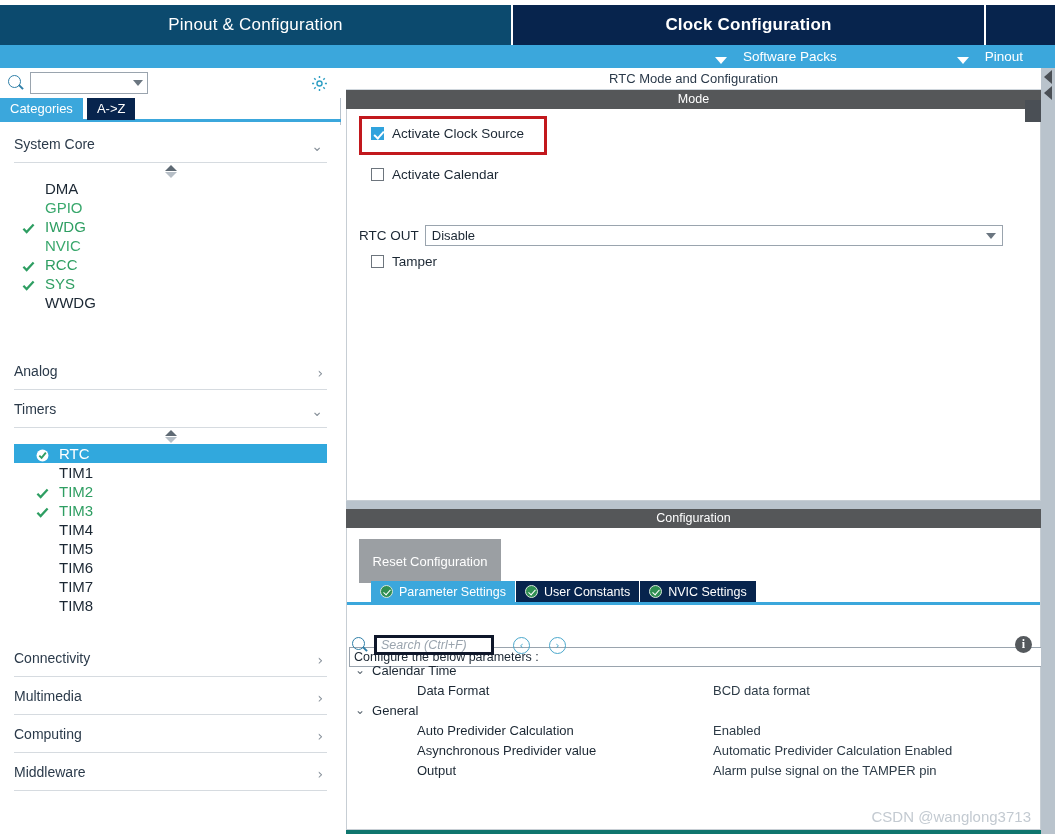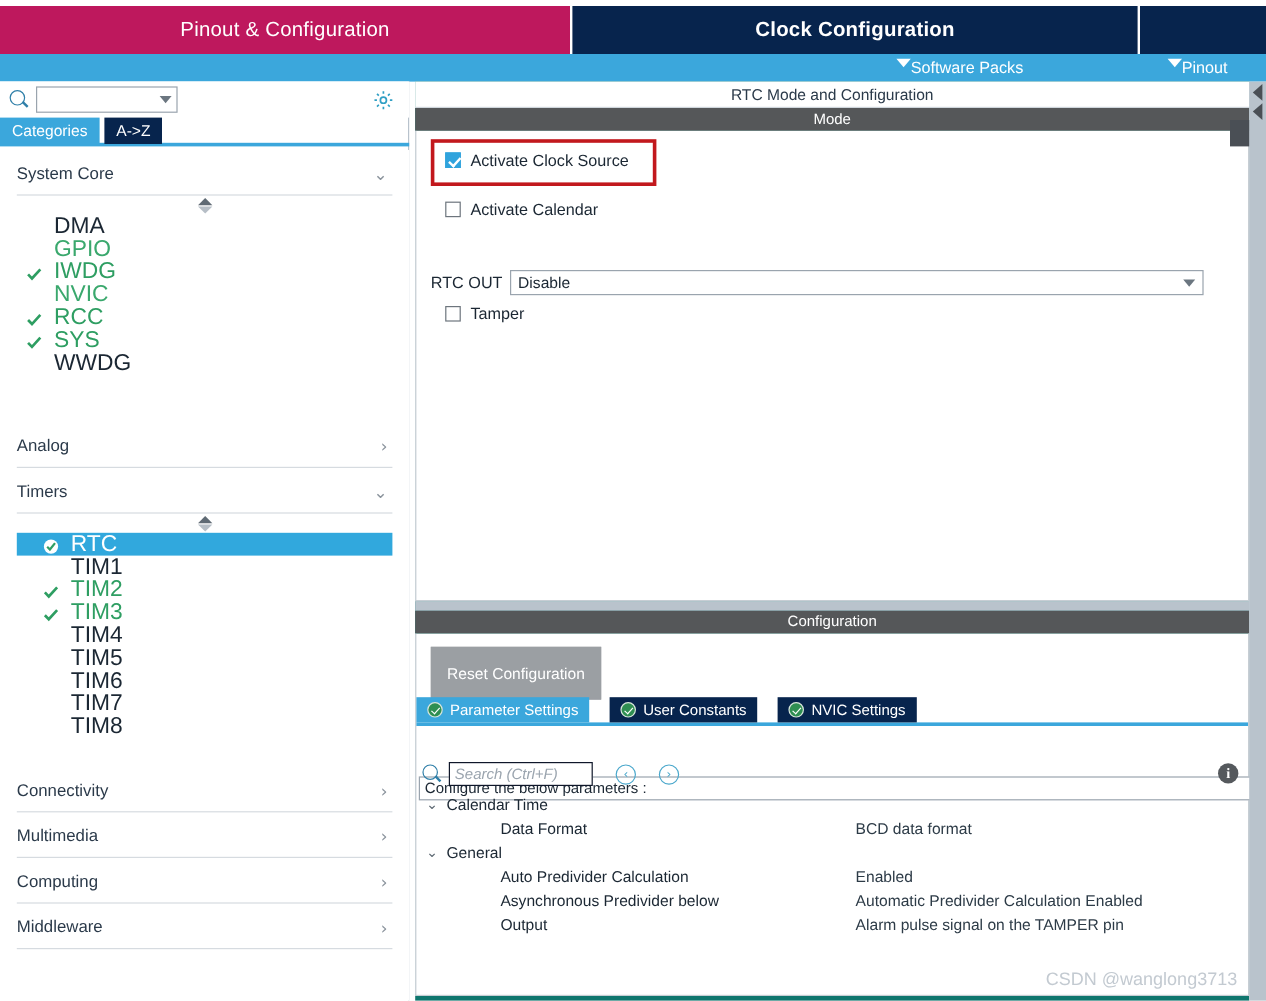--- a/index.html
+++ b/index.html
@@ -24,40 +24,40 @@
     display: flex;
     align-items: stretch;
   }
   .top-tab {
     display: flex; align-items: center; justify-content: center;
     color: #ffffff;
     font-size: 17px;
     letter-spacing: .2px;
     user-select: none;
   }
-  .top-tab.pinout-tab { width: 475px; background: #be185d; }
+  .top-tab.pinout-tab { width: 511px; background: #0c4a6e; }
   .top-tab.clock-tab {
     width: 475px; background: #07244d;
     border-left: 2px solid #ffffff;
     border-right: 2px solid #ffffff;
     font-weight: bold;
   }
   .top-tab.extra-tab { flex: 1; background: #07244d; }
 
   .subbar {
     position: absolute; left: 0; top: 45px;
     width: 1055px; height: 23px;
     background: #3ba7dc;
     display: flex; align-items: center;
     justify-content: flex-end;
     color: #ffffff;
     font-size: 13.5px;
   }
   .subbar-item {
-    display: flex; align-items: flex-start; gap: 0;
+    display: flex; align-items: flex-end; gap: 16px;
     margin-right: 0px;
     cursor: default;
   }
   .subbar-item.sp { margin-right: 120px; }
   .subbar-item.po { margin-right: 32px; }
   .chev-down {
     display: inline-block;
     width: 0; height: 0;
     border-left: 6px solid transparent;
     border-right: 6px solid transparent;
@@ -163,21 +163,21 @@
     border-left: 6px solid transparent;
     border-right: 6px solid transparent;
     border-top: 6px solid #b6bec6;
     margin-top: 1px;
   }
   .ip-list { padding: 0; margin: 0; list-style: none; }
   .ip-item {
     height: 19px; line-height: 19px;
     display: flex; align-items: flex-end;
     padding-left: 26px;
-    font-size: 19px;
+    font-size: 15px;
     position: relative;
   }
   .ip-item .chk {
     position: absolute; left: 22px; top: 3px;
     width: 13px; height: 13px;
   }
   .ip-item .lbl { margin-left: 19px; }
   .ip-item.plain .lbl { color: #1b2733; }
   .ip-item.green .lbl { color: #3aa86d; }
   .ip-item.checked .lbl { color: #2e9e62; }
@@ -282,31 +282,32 @@
     font-size: 13px;
     display: flex; align-items: center; justify-content: center;
     border: 1px solid #9b9fa3;
   }
   .conf-tabs {
     position: absolute; left: 0; top: 53px;
     width: 100%;
     height: 24px;
     display: flex; align-items: center;
     border-bottom: 3px solid #3ba7dc;
+    padding-left: 24px;
   }
   .ctab {
     height: 21px;
     display: flex; align-items: center; gap: 6px;
     padding: 0 9px;
     font-size: 12.5px;
     color: #ffffff;
     user-select: none;
   }
   .ctab.sel { background: #3ba7dc; }
-  .ctab.unsel { background: #07244d; margin-left: 17px; }
+  .ctab.unsel { background: #07244d; margin-left: 1px; }
   .okcircle {
     width: 13px; height: 13px; border-radius: 50%;
     background: #2f8f52;
     display: inline-block; position: relative;
     border: 1px solid #d8e6dc;
   }
   .okcircle::after {
     content: "";
     position: absolute; left: 4px; top: 1.5px;
     width: 3px; height: 6px;
@@ -323,21 +324,21 @@
     padding-left: 4px;
     font-size: 12.5px; color: #1b2733; margin-top: 38px;
   }
   .search-param-row {
     position: absolute; left: 4px; top: 105px;
     width: 687px; height: 24px;
     display: flex; align-items: center;
   }
   .sp-input {
     width: 120px; height: 20px;
-    border: 1px solid #0f172a;
+    border: 3px solid #0f172a;
     background: #ffffff;
     display: flex; align-items: center;
     padding-left: 4px;
     font-size: 12.5px; color: #9aa4ae;
     font-style: italic;
   }
   .circ-btn {
     width: 17px; height: 17px; border-radius: 50%;
     border: 1.4px solid #4ba8cc;
     margin-left: 19px;
@@ -678,21 +679,21 @@
 
         <div class="pgroup">
           <span class="pchev">⌄</span>
           <span>General</span>
         </div>
         <div class="prow">
           <span class="pname">Auto Predivider Calculation</span>
           <span class="pval">Enabled</span>
         </div>
         <div class="prow">
-          <span class="pname">Asynchronous Predivider below</span>
+          <span class="pname">Asynchronous Predivider value</span>
           <span class="pval">Automatic Predivider Calculation Enabled</span>
         </div>
         <div class="prow">
           <span class="pname">Output</span>
           <span class="pval">Alarm pulse signal on the TAMPER pin</span>
         </div>
       </div>
     </div>
   </div>
 

